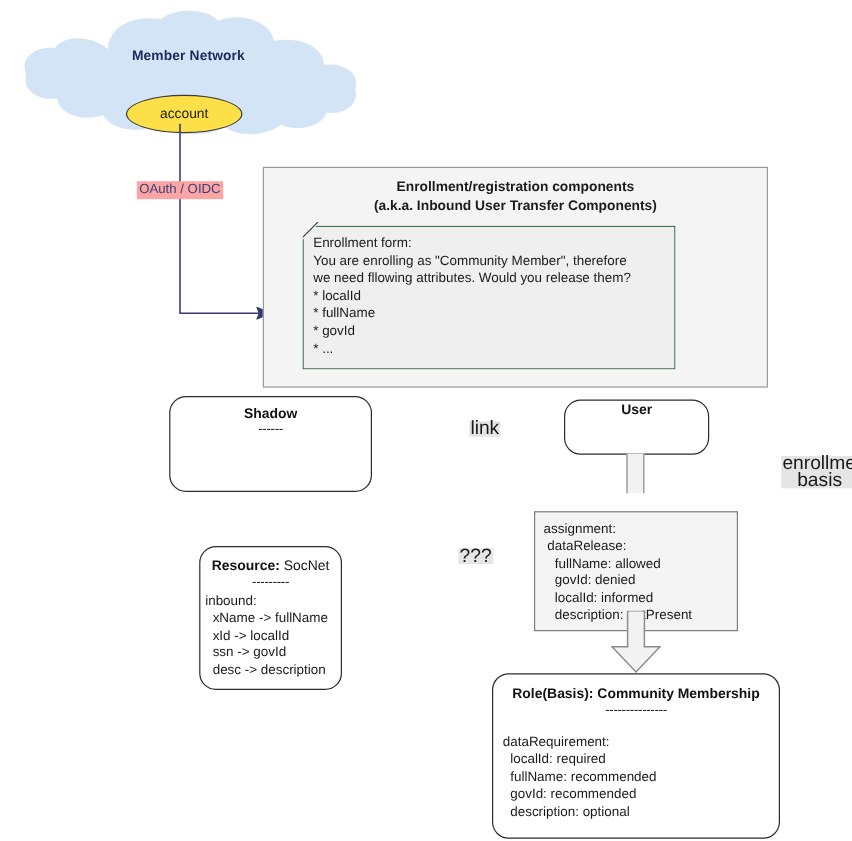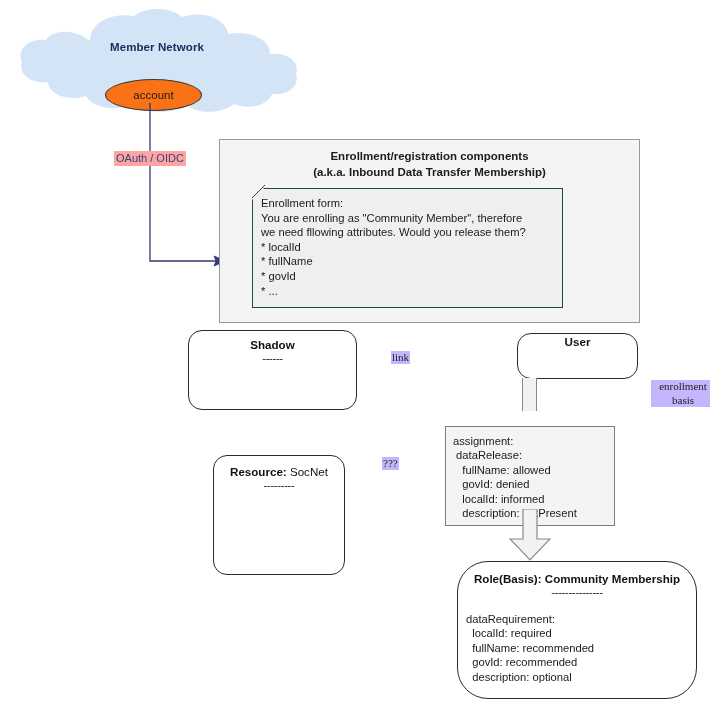--- a/index.html
+++ b/index.html
@@ -35,21 +35,21 @@
     letter-spacing: 0.1px;
   }
   #account-ellipse {
     position: absolute;
     left: 93px;
     top: 71px;
     width: 95px;
     height: 30px;
     border: 1.3px solid #3a3a3a;
     border-radius: 50%;
-    background: #f97316;
+    background: #fde047;
     display: flex;
     align-items: center;
     justify-content: center;
     font-size: 11.5px;
     color: #1a1a1a;
   }
 
   
   #oauth-connector { left: 140px; top: 103px; }
   #oauth-label {
@@ -102,21 +102,20 @@
     padding: 7px 8px 0 8px;
     white-space: pre-wrap;
   }
 
   
   .card {
     background: #ffffff;
     border: 1.4px solid #2b2b2b;
     border-radius: 14px;
     box-sizing: border-box;
-    margin-left: 47px;
   }
   .card-title {
     text-align: center;
     font-size: 11.6px;
     font-weight: bold;
     color: #111111;
     line-height: 15px;
   }
   .card-title .plain { font-weight: normal; }
   .card-rule {
@@ -127,24 +126,24 @@
     letter-spacing: -0.3px;
   }
   .card-body {
     font-size: 11.2px;
     color: #1a1a1a;
     line-height: 14.4px;
     white-space: pre;
   }
 
   #shadow-box   { left: 141px; top: 330px; width: 169px; height: 80px; }
-  #resource-box { left: 166px; top: 455px; width: 132px; height: 120px; }
+  #resource-box { left: 166px; top: 455px; width: 119px; height: 120px; }
   #user-box     { left: 470px; top: 333px; width: 121px; height: 46px;
                   display: flex; align-items: flex-start; justify-content: center; }
-  #role-box     { left: 410px; top: 561px; width: 240px; height: 138px; border-radius: 31px; }
+  #role-box     { left: 410px; top: 561px; width: 240px; height: 138px; }
 
   
   #assignment-box {
     left: 445px; top: 426px;
     width: 170px; height: 100px;
     background: #f4f4f4;
     border: 1px solid #7d7d7d;
     box-sizing: border-box;
   }
   #assignment-text {
@@ -162,27 +161,26 @@
     background: #f2f2f2;
     border-left: 1px solid #8a8a8a;
     border-right: 1px solid #8a8a8a;
     box-sizing: border-box;
   }
   #arrow-assignment-role { left: 509px; top: 509px; }
 
   
   .float-label {
     position: absolute;
-    background: #c4b5fd;
-    color: #1a1a1a;
-    font-size: 11px;
+    background: #e5e5e5;
+    color: #1a1a1a;
+    font-size: 16px;
     line-height: 13px;
     padding: 0 1px;
     white-space: nowrap;
-    font-family: Liberation Serif, serif;
   }
   #label-link  { left: 391px; top: 351px; }
   #label-quest { left: 382px; top: 457px; }
   #label-enrollment-basis {
     left: 651px; top: 380px;
     text-align: center;
     white-space: normal;
     width: 62px;
     line-height: 13.5px;
   }
@@ -207,21 +205,21 @@
   </div>
 
   <svg class="abs" id="oauth-connector" width="90" height="165" viewBox="0 0 90 165">
     <path d="M10,0 L10,158 L78,158" fill="none" stroke="#333a73" stroke-width="1.3"></path>
     <path d="M86,158 L74,153 L76,158 L74,163 Z" fill="#333a73" stroke="#333a73" stroke-width="0.8"></path>
   </svg>
   <div id="oauth-label">OAuth / OIDC</div>
 
   <div class="abs" id="enrollment-box">
     <div class="enroll-title">Enrollment/registration components</div>
-    <div class="enroll-title" style="padding-top:0;">(a.k.a. Inbound Data Transfer Membership)</div>
+    <div class="enroll-title" style="padding-top:0;">(a.k.a. Inbound User Transfer Components)</div>
 
     <div id="enroll-note">
       <div class="note-text">Enrollment form:
 You are enrolling as "Community Member", therefore
 we need fllowing attributes. Would you release them?
 * localId
 * fullName
 * govId
 * ...</div>
     </div>
@@ -233,20 +231,25 @@
   <div class="abs card" id="shadow-box">
     <div class="card-title" style="padding-top:6px;">Shadow</div>
     <div class="card-rule">------</div>
   </div>
 
   <div class="abs card" id="resource-box">
     <div class="card-title" style="padding-top:8px;">
       <span>Resource:</span><span class="plain"> SocNet</span>
     </div>
     <div class="card-rule">---------</div>
+    <div class="card-body" style="padding:3px 0 0 4px;">inbound:
+  xName -&gt; fullName
+  xId -&gt; localId
+  ssn -&gt; govId
+  desc -&gt; description</div>
   </div>
 
   <div class="abs card" id="user-box">
     <div class="card-title">User</div>
   </div>
 
   <div class="abs" id="stem-user-assignment"></div>
 
   <div class="abs" id="assignment-box">
     <div id="assignment-text">assignment:

